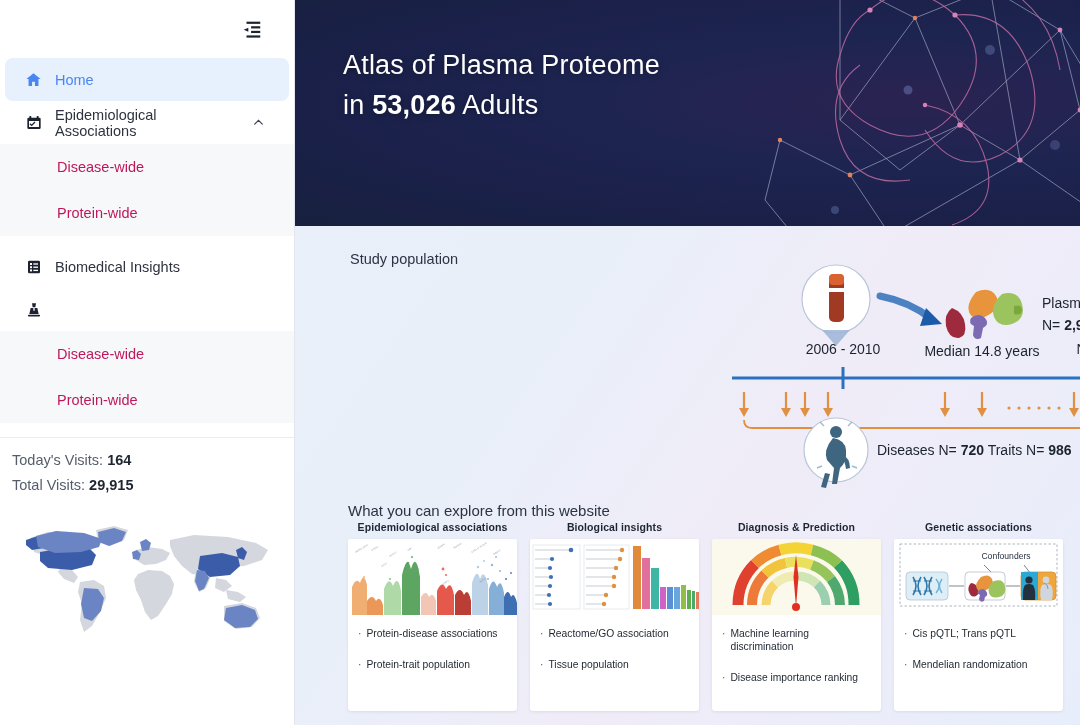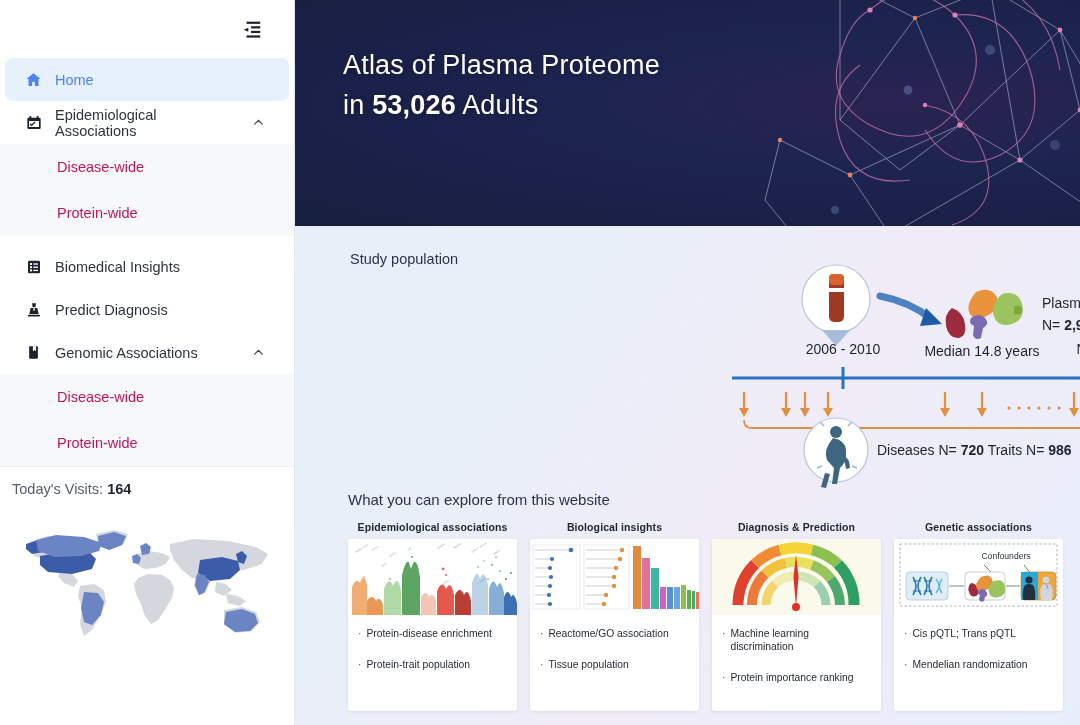--- a/index.html
+++ b/index.html
@@ -34,21 +34,21 @@
   .nav-item .chev { width:14px; margin-right:24px; display:flex; align-items:center; justify-content:center; }
 
   .submenu { background:#f7f8f9; }
   .sub-item {
     height:46px; display:flex; align-items:center;
     padding-left:57px; font-size:14.5px; color:#be185d; cursor:pointer;
   }
   .gap { height:9px; }
 
   .stats {
-    border-top:1px solid #ebedf0;
+    margin-top:14px; border-top:1px solid #ebedf0;
     padding:14px 0 0 12px;
   }
   .stat-row { font-size:14.5px; color:#555d6b; margin-bottom:9px; }
   .stat-row b { color:#1e2430; font-weight:bold; }
 
   .map-wrap { flex:1; position:relative; overflow:hidden; }
   .map-wrap svg { position:absolute; left:10px; top:14px; }
 
   
   .main { width:785px; height:725px; display:flex; flex-direction:column; position:relative;
@@ -155,48 +155,37 @@
 
     <div class="nav-item">
       <span class="ic">
         <svg width="16" height="16" viewBox="0 0 24 24">
           <path d="M9 2 h6 l-1 6 h-4 Z" fill="#1d232e"></path>
           <path d="M7 9 h10 l2 9 H5 Z" fill="#1d232e"></path>
           <rect x="3" y="19" width="18" height="2.6" rx="1" fill="#1d232e"></rect>
           <path d="M11 9 h2 v4 h-2 Z" fill="#fff"></path>
         </svg>
       </span>
-      <span class="lbl">Predict Diagnosis</span>
-    </div>
-
-    <div class="nav-item">
-      <span class="ic">
-        <svg width="15" height="15" viewBox="0 0 24 24">
-          <rect x="5" y="2" width="14" height="20" rx="1.5" fill="#1d232e"></rect>
-          <path d="M11 2 h5 v8 l-2.5-2 L11 10 Z" fill="#fff"></path>
-        </svg>
-      </span>
-      <span class="lbl">Genomic Associations</span>
-      <span class="chev">
-        <svg width="13" height="13" viewBox="0 0 24 24">
-            <path d="M5 15 L12 8 L19 15" stroke="#3a4150" stroke-width="2.2" fill="none" stroke-linecap="round"></path>
-          </svg>
-      </span>
-    </div>
+    </div>
+
 
     <div class="submenu">
       <div class="sub-item">Disease-wide</div>
       <div class="sub-item">Protein-wide</div>
     </div>
   </div>
 
   <div class="stats">
     <div class="stat-row">
       <span>Today's Visits:</span>
       <b>164</b>
+    </div>
+    <div class="stat-row">
+      <span>Total Visits:</span>
+      <b>29,915</b>
     </div>
   </div>
 
   <div class="map-wrap">
     <svg width="280" height="120" viewBox="0 0 280 120">
       <g fill="#d4d7dd">
 
         <path d="M128 58 l10-4 14 1 8 5 4 8 -2 10 -6 10 -8 12 -7 4 -6-8 -4-12 -5-10 -2-10 z"></path>
 
         <path d="M126 34 l12-3 14 2 8 4 -4 7 -10 4 -12 1 -8-5 z"></path>
@@ -381,21 +370,21 @@
         <path d="M240 248 l-4 14 -5-1 4-14z"></path>
       </g>
       <g stroke="#8fb5cc" stroke-width="1.4" fill="none" opacity=".9">
         <path d="M234 200 l-4-4 M258 200 l4-4 M232 240 l-5 2 M262 240 l5 2"></path>
       </g>
     </g>
 
     <text x="287" y="229" font-family="Liberation Sans, sans-serif" font-size="14" fill="#1c2330">Diseases N= <tspan font-weight="bold">720</tspan>  Traits N= <tspan font-weight="bold">986</tspan></text>
   </svg>
 
-  <div class="sec-label" id="exploreLabel" style="left:53px;top:491px;">What you can explore from this website</div>
+  <div class="sec-label" id="exploreLabel" style="left:53px;top:502px;">What you can explore from this website</div>
 
   <div class="cards" style="left:53px;">
 
     <div class="card-col">
       <div class="card-title">Epidemiological associations</div>
       <div class="card">
         <div class="card-fig">
           <svg width="169" height="76" viewBox="0 0 169 76">
             <rect width="169" height="76" fill="#fff"></rect>
             <g opacity=".92">
@@ -440,21 +429,21 @@
               <text x="34" y="28" transform="rotate(-32 34 28)">CD14</text>
               <text x="66" y="34" transform="rotate(-32 66 34)">AGER</text>
               <text x="95" y="46" transform="rotate(-32 95 46)">LTBP2</text>
               <text x="132" y="44" transform="rotate(-32 132 44)">SFTPD</text>
             </g>
           </svg>
         </div>
         <div class="card-body">
           <div class="bullet">
             <span class="dot">·</span>
-            <span>Protein-disease enrichment</span>
+            <span>Protein-disease associations</span>
           </div>
           <div class="bullet">
             <span class="dot">·</span>
             <span>Protein-trait population</span>
           </div>
         </div>
       </div>
     </div>
 
     <div class="card-col">
@@ -573,21 +562,21 @@
             </g>
           </svg>
         </div>
         <div class="card-body">
           <div class="bullet">
             <span class="dot">·</span>
             <span>Machine learning discrimination</span>
           </div>
           <div class="bullet">
             <span class="dot">·</span>
-            <span>Protein importance ranking</span>
+            <span>Disease importance ranking</span>
           </div>
         </div>
       </div>
     </div>
 
     <div class="card-col">
       <div class="card-title">Genetic associations</div>
       <div class="card">
         <div class="card-fig">
           <svg width="169" height="76" viewBox="0 0 169 76">

